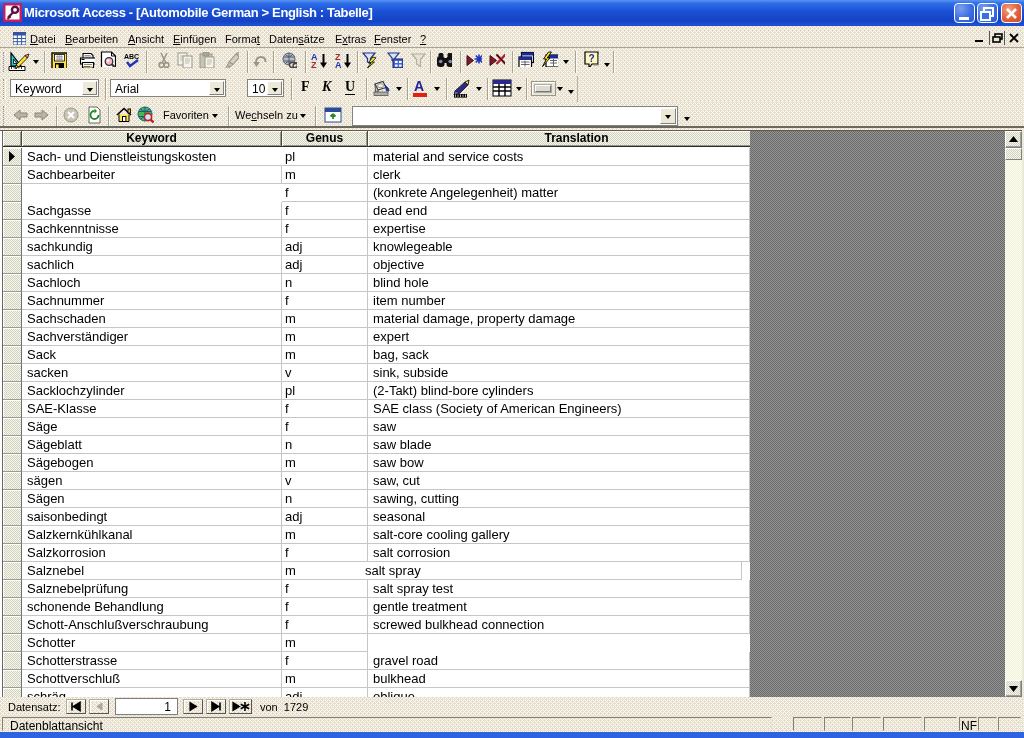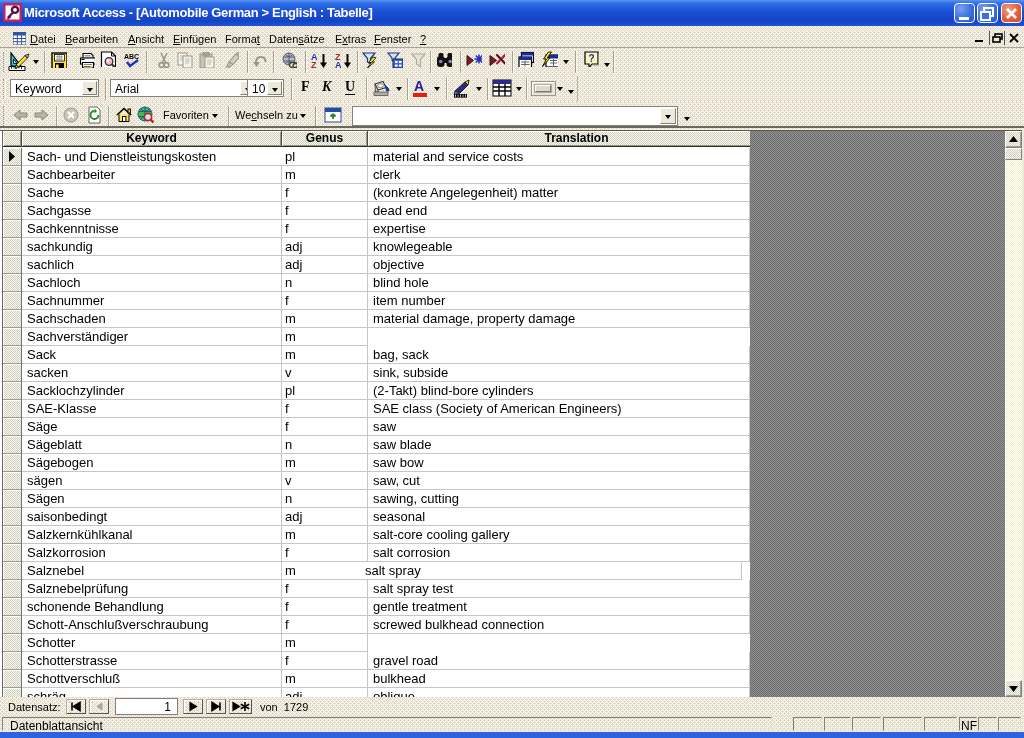--- a/index.html
+++ b/index.html
@@ -239,21 +239,21 @@
   <div class="darr" style="left:604px;top:15px"></div>
     <div class="sep" style="left:613px;top:3px;height:22px"></div>
 </div>
 <div id="tb2" class="abs tb dith" style="top:76px;height:26px">
   <div class="grip" style="top:3px;height:20px"></div>
   <div class="combo" style="left:10px;top:3px;width:89px;height:18px">
       <span class="ctxt">Keyword</span>
       <div class="cbtn"></div>
     </div>
   <div class="sep" style="left:105px;top:2px;height:22px"></div>
-  <div class="combo" style="left:110px;top:3px;width:147px;height:18px">
+  <div class="combo" style="left:110px;top:3px;width:116px;height:18px">
       <span class="ctxt">Arial</span>
       <div class="cbtn"></div>
     </div>
   <div class="combo" style="left:247px;top:3px;width:37px;height:18px">
       <span class="ctxt">10</span>
       <div class="cbtn"></div>
     </div>
   <div class="sep" style="left:291px;top:2px;height:22px"></div>
   <span class="abs" style="left:301px;top:3px;font-size:14px;font-weight:bold;font-family:'Liberation Serif',serif">F</span>
   <span class="abs" style="left:322px;top:3px;font-size:14px;font-weight:bold;font-style:italic;font-family:'Liberation Serif',serif">K</span>
@@ -354,21 +354,20 @@
         <path d="M6 3 L12 8.5 L6 14 Z" fill="#000"></path>
       </svg></div>
   <div class="cell" style="left:22px;top:18px;width:276px">Sach- und Dienstleistungskosten</div>
   <div class="cell" style="padding-left:3px;left:282px;top:18px;width:86px">pl</div>
   <div class="cell" style="left:368px;top:18px;width:382px">material and service costs</div>
   <div class="rsel dith2" style="top:36px"></div>
   <div class="cell" style="left:22px;top:36px;width:260px">Sachbearbeiter</div>
   <div class="cell" style="padding-left:3px;left:282px;top:36px;width:86px">m</div>
   <div class="cell" style="left:368px;top:36px;width:382px">clerk</div>
   <div class="rsel dith2" style="top:54px"></div>
-  <div class="cell" style="left:22px;top:54px;width:260px">Sache</div>
   <div class="cell" style="padding-left:3px;left:282px;top:54px;width:86px">f</div>
   <div class="cell" style="left:368px;top:54px;width:382px">(konkrete Angelegenheit) matter</div>
   <div class="rsel dith2" style="top:72px"></div>
   <div class="cell" style="left:22px;top:72px;width:260px">Sachgasse</div>
   <div class="cell" style="padding-left:3px;left:282px;top:72px;width:86px">f</div>
   <div class="cell" style="left:368px;top:72px;width:382px">dead end</div>
   <div class="rsel dith2" style="top:90px"></div>
   <div class="cell" style="left:22px;top:90px;width:260px">Sachkenntnisse</div>
   <div class="cell" style="padding-left:3px;left:282px;top:90px;width:86px">f</div>
   <div class="cell" style="left:368px;top:90px;width:382px">expertise</div>
@@ -388,20 +387,21 @@
   <div class="cell" style="left:22px;top:162px;width:260px">Sachnummer</div>
   <div class="cell" style="padding-left:3px;left:282px;top:162px;width:86px">f</div>
   <div class="cell" style="left:368px;top:162px;width:382px">item number</div>
   <div class="rsel dith2" style="top:180px"></div>
   <div class="cell" style="left:22px;top:180px;width:260px">Sachschaden</div>
   <div class="cell" style="padding-left:3px;left:282px;top:180px;width:86px">m</div>
   <div class="cell" style="left:368px;top:180px;width:382px">material damage, property damage</div>
   <div class="rsel dith2" style="top:198px"></div>
   <div class="cell" style="left:22px;top:198px;width:260px">Sachverständiger</div>
   <div class="cell" style="padding-left:3px;left:282px;top:198px;width:86px">m</div>
+  <div class="cell" style="left:368px;top:198px;width:382px">expert</div>
   <div class="rsel dith2" style="top:216px"></div>
   <div class="cell" style="left:22px;top:216px;width:260px">Sack</div>
   <div class="cell" style="padding-left:3px;left:282px;top:216px;width:86px">m</div>
   <div class="cell" style="left:368px;top:216px;width:382px">bag, sack</div>
   <div class="rsel dith2" style="top:234px"></div>
   <div class="cell" style="left:22px;top:234px;width:260px">sacken</div>
   <div class="cell" style="padding-left:3px;left:282px;top:234px;width:86px">v</div>
   <div class="cell" style="left:368px;top:234px;width:382px">sink, subside</div>
   <div class="rsel dith2" style="top:252px"></div>
   <div class="cell" style="left:22px;top:252px;width:260px">Sacklochzylinder</div>

